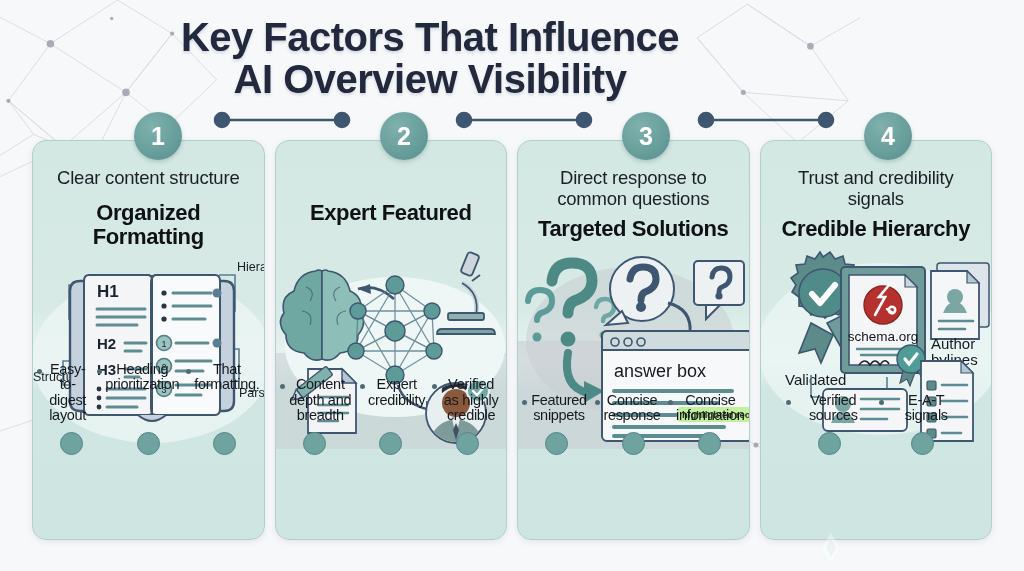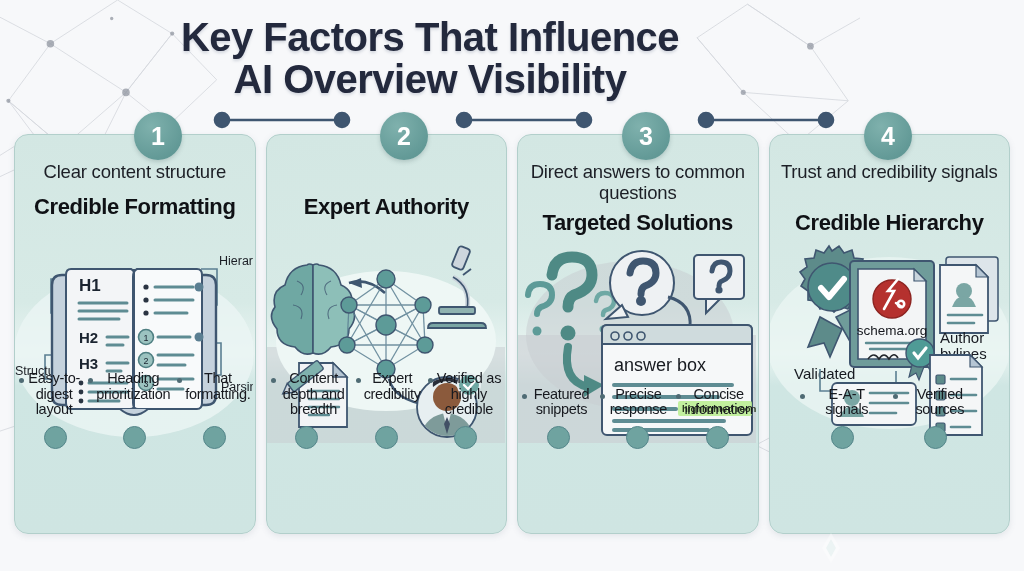--- a/index.html
+++ b/index.html
@@ -25,22 +25,22 @@
     letter-spacing:-0.5px;
     text-shadow:0 2px 3px rgba(120,130,150,.28);
   }
   .title .l2{display:block;}
 
   
   .rail{position:absolute;left:0;top:104px;width:1024px;height:40px;z-index:3;}
 
   
   .cards{
-    position:absolute;left:0;top:134px;width:1024px;height:400px;z-index:4;
-    display:flex;gap:10px;padding:0 14px;box-sizing:border-box;text-decoration:underline;
+    position:absolute;left:0;top:140px;width:1024px;height:400px;z-index:4;
+    display:flex;gap:10px;padding:0 32px;box-sizing:border-box;text-decoration:underline;
   }
   .card{
     position:relative;flex:1 1 0;
     border-radius:14px;
     border:1.5px solid #b2cfcb;
     background:linear-gradient(180deg,#d3e7e3 0%,#d7eae6 42%,#e9f4f2 55%,#cfe6e3 63%,#cfe5e2 100%);
     box-shadow:0 2px 6px rgba(90,110,120,.13);
     overflow:hidden;
   }
   .card-inner{position:absolute;inset:0;}
@@ -169,21 +169,21 @@
   </div>
   <div class="badge" style="left:864px;">
     <span>4</span>
   </div>
 
   <div class="cards">
 
     <div class="card">
       <div class="card-inner">
         <div class="eyebrow">Clear content structure</div>
-        <div class="headline" style="top:60px;">Credible Formatting</div>
+        <div class="headline" style="top:60px;">Organized Formatting</div>
 
         <svg class="illus" style="top:108px;height:200px;" viewBox="0 0 238 200">
           <ellipse cx="119" cy="110" rx="120" ry="84" fill="#eaf5f3" opacity=".85"></ellipse>
 
           <g stroke="#5b7f92" stroke-width="1.6" fill="none">
             <path d="M186 26 L202 26 L202 62 L186 62"></path>
             <path d="M188 100 L206 100 L206 132 L190 132"></path>
             <path d="M52 36 L36 36 L36 70 L52 70"></path>
             <path d="M50 112 L30 112 L30 136 L46 136"></path>
           </g>
@@ -278,21 +278,21 @@
             </div>
           <div class="puck-slot">
               <div class="puck"></div>
             </div>
         </div>
       </div>
     </div>
 
     <div class="card">
       <div class="card-inner">
-        <div class="headline" style="top:60px;">Expert Authority</div>
+        <div class="headline" style="top:60px;">Expert Featured</div>
 
         <svg class="illus" style="top:100px;height:208px;" viewBox="0 0 238 208">
           <path d="M0 112 h238 v96 h-238 z" fill="#c9cdd2" opacity=".55"></path>
           <ellipse cx="119" cy="106" rx="110" ry="70" fill="#eef7f5"></ellipse>
 
           <g>
             <path d="M40 30 q-18 2 -22 20 q-14 6 -10 22 q-8 10 2 22 q0 16 18 18 q8 10 18 6 v-88 q-4 -2 -6 0 z" fill="#6fa8a3" stroke="#3f5670" stroke-width="1.6"></path>
             <path d="M52 30 q18 2 22 20 q14 6 10 22 q8 10 -2 22 q0 16 -18 18 q-8 10 -18 6 v-88 q4 -2 6 0 z" fill="#8dbfb8" stroke="#3f5670" stroke-width="1.6"></path>
             <g stroke="#3f5670" stroke-width="1.1" fill="none" opacity=".75">
               <path d="M30 46 q10 4 4 14"></path>
@@ -406,21 +406,21 @@
             </div>
           <div class="puck-slot">
               <div class="puck"></div>
             </div>
         </div>
       </div>
     </div>
 
     <div class="card">
       <div class="card-inner">
-        <div class="eyebrow two">Direct answers to common questions</div>
+        <div class="eyebrow two">Direct response to common questions</div>
         <div class="headline" style="top:76px;text-align:center;">Targeted Solutions</div>
 
         <svg class="illus" style="top:104px;height:204px;" viewBox="0 0 238 204">
           <path d="M0 96 h238 v108 h-238 z" fill="#c9cdd2" opacity=".6"></path>
           <ellipse cx="112" cy="96" rx="104" ry="74" fill="#c9cdd2" opacity=".55"></ellipse>
 
           <g fill="none" stroke="#4e8a85" stroke-width="11" stroke-linecap="round">
             <path d="M34 36 q2 -18 20 -18 q20 0 20 18 q0 14 -18 20 q-6 3 -6 12"></path>
           </g>
           <circle cx="50" cy="94" r="7.5" fill="#4e8a85"></circle>
@@ -480,21 +480,21 @@
           </g>
         </svg>
 
         <div class="bullets">
           <div class="bullet">
             <span class="dot"></span>
             <span class="txt">Featured snippets</span>
           </div>
           <div class="bullet">
             <span class="dot"></span>
-            <span class="txt">Precise response</span>
+            <span class="txt">Concise response</span>
           </div>
           <div class="bullet">
             <span class="dot"></span>
             <span class="txt">Concise information</span>
           </div>
         </div>
         <div class="pucks">
           <div class="puck-slot">
               <div class="puck"></div>
             </div>
@@ -595,25 +595,25 @@
                 <line x1="181" y1="152" x2="206" y2="152"></line>
               <line x1="181" y1="168" x2="206" y2="168"></line>
                 <line x1="181" y1="184" x2="200" y2="184"></line>
             </g>
           </g>
         </svg>
 
         <div class="bullets">
           <div class="bullet">
             <span class="dot"></span>
+            <span class="txt">Verified sources</span>
+          </div>
+          <div class="bullet">
+            <span class="dot"></span>
             <span class="txt">E-A-T signals</span>
-          </div>
-          <div class="bullet">
-            <span class="dot"></span>
-            <span class="txt">Verified sources</span>
           </div>
         </div>
         <div class="pucks">
           <div class="puck-slot">
               <div class="puck"></div>
             </div>
           <div class="puck-slot">
               <div class="puck"></div>
             </div>
         </div>

